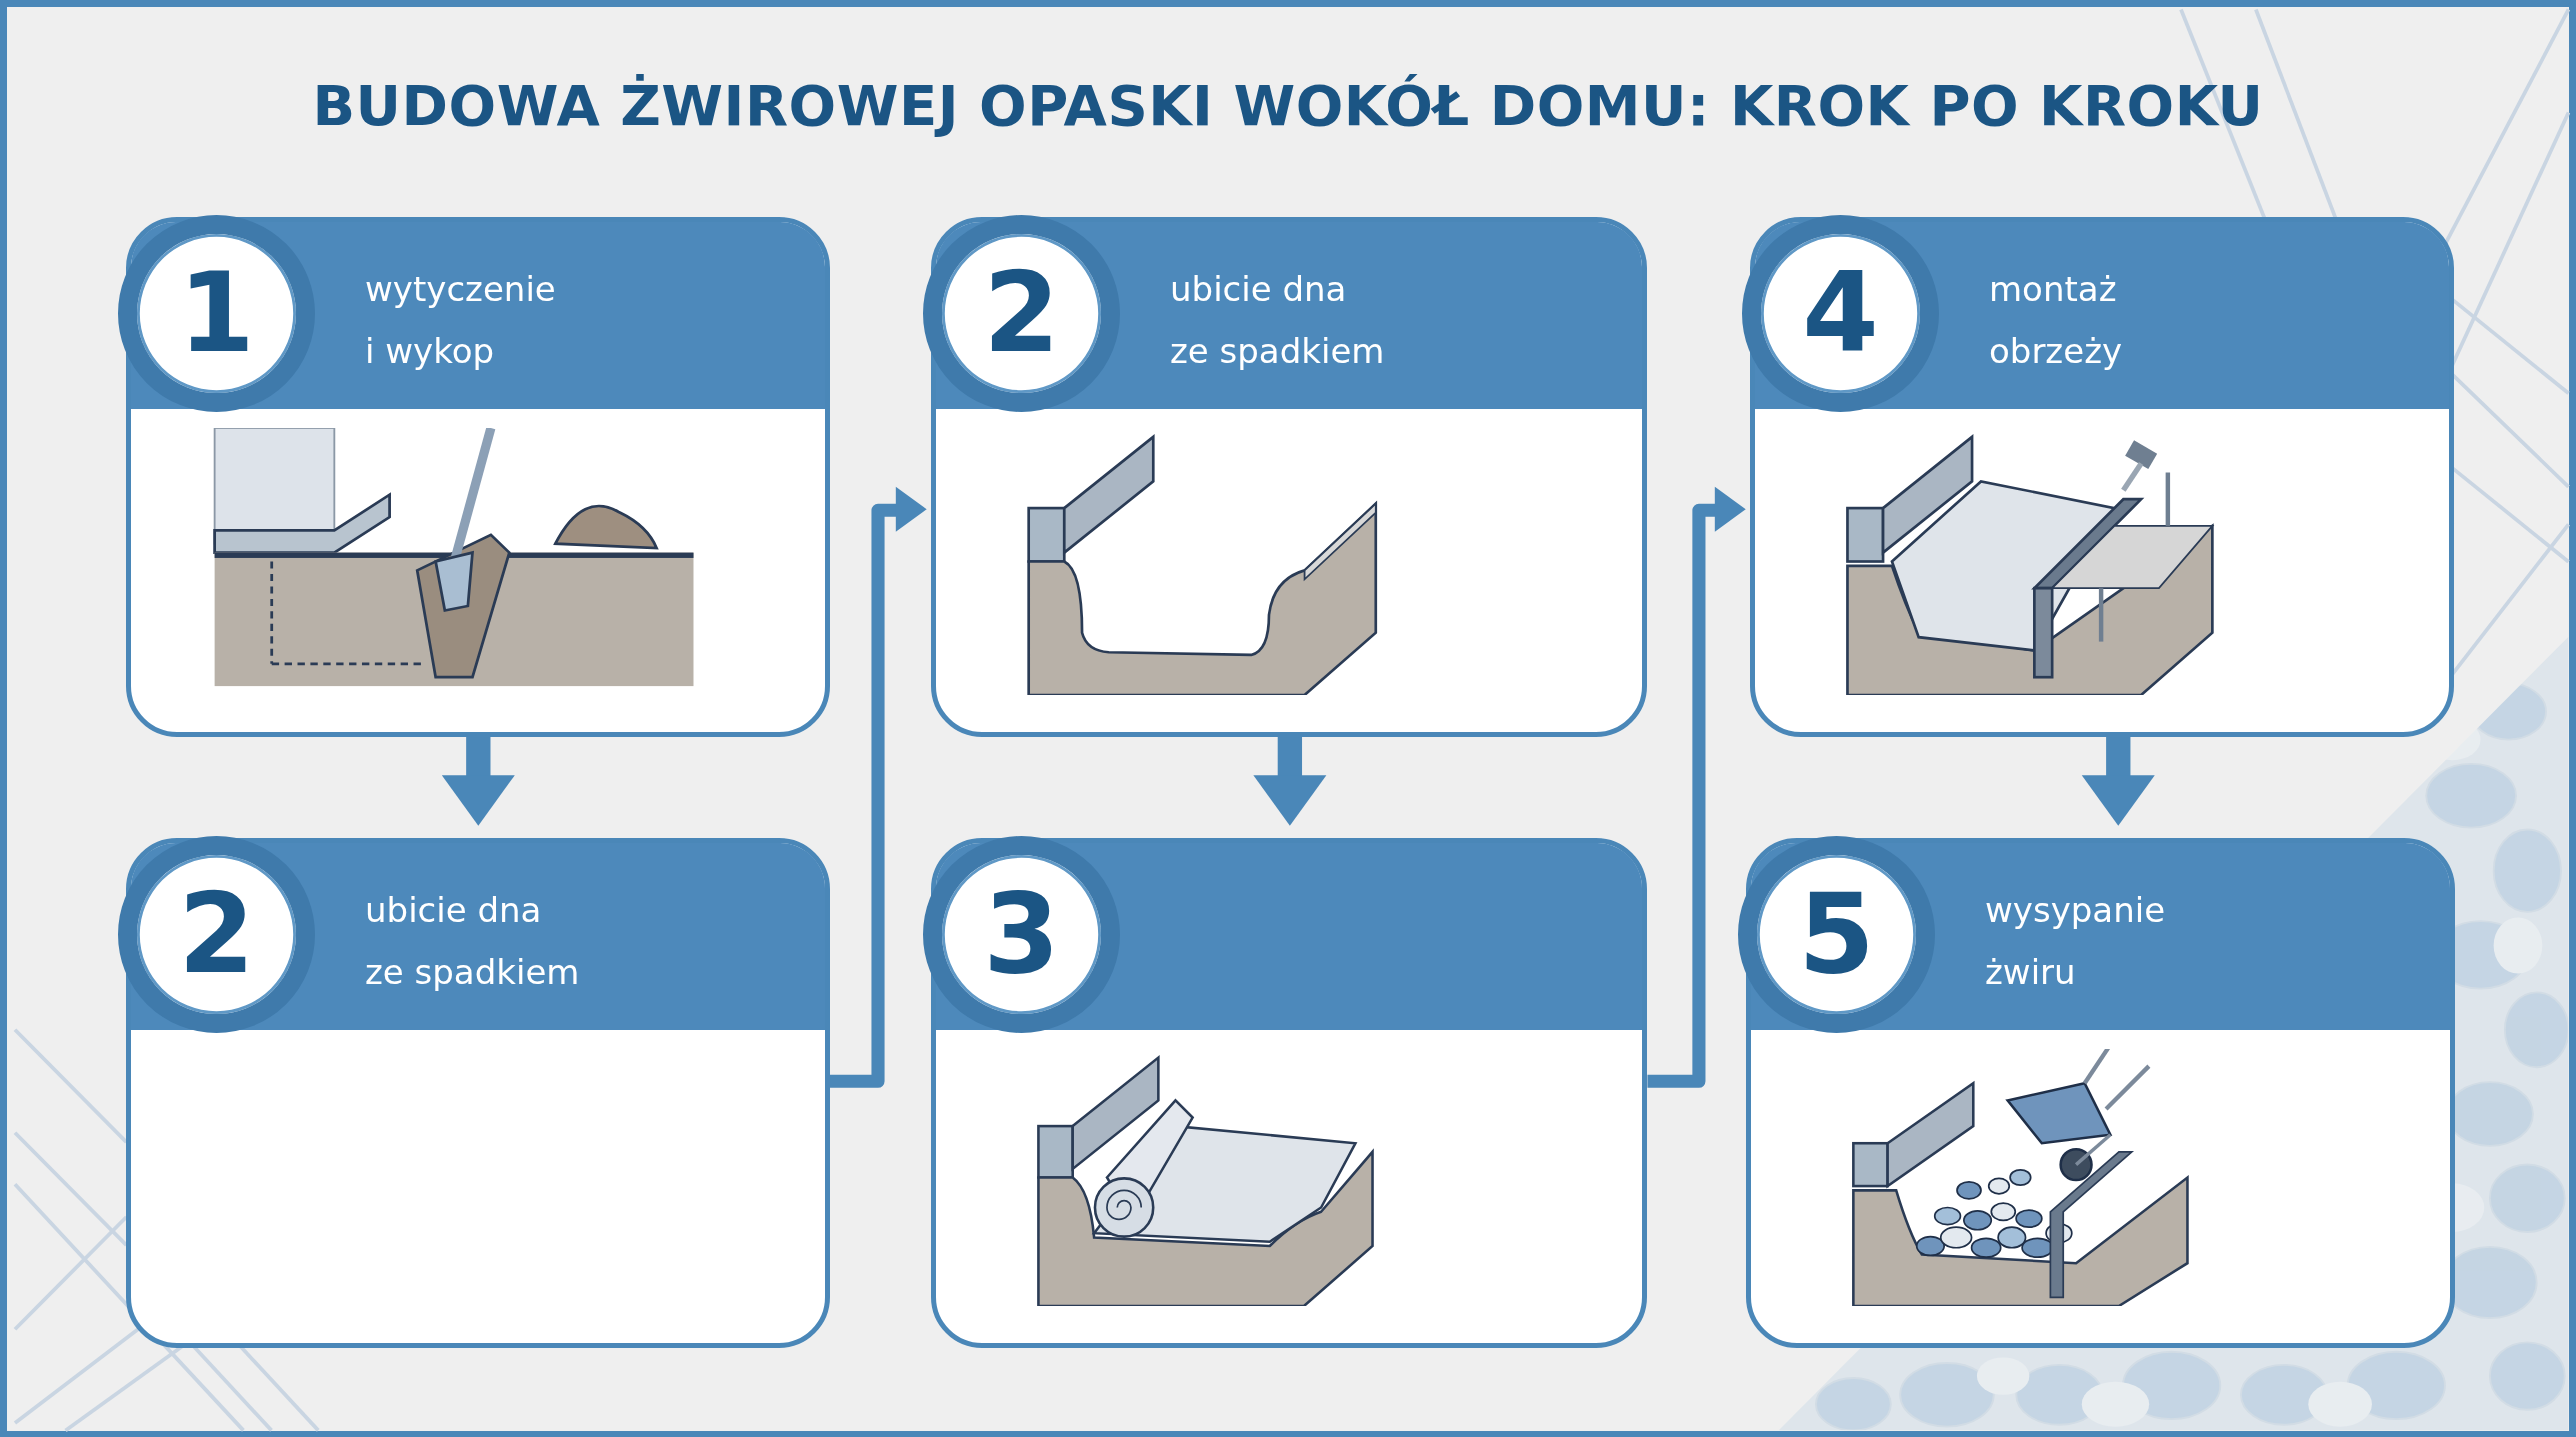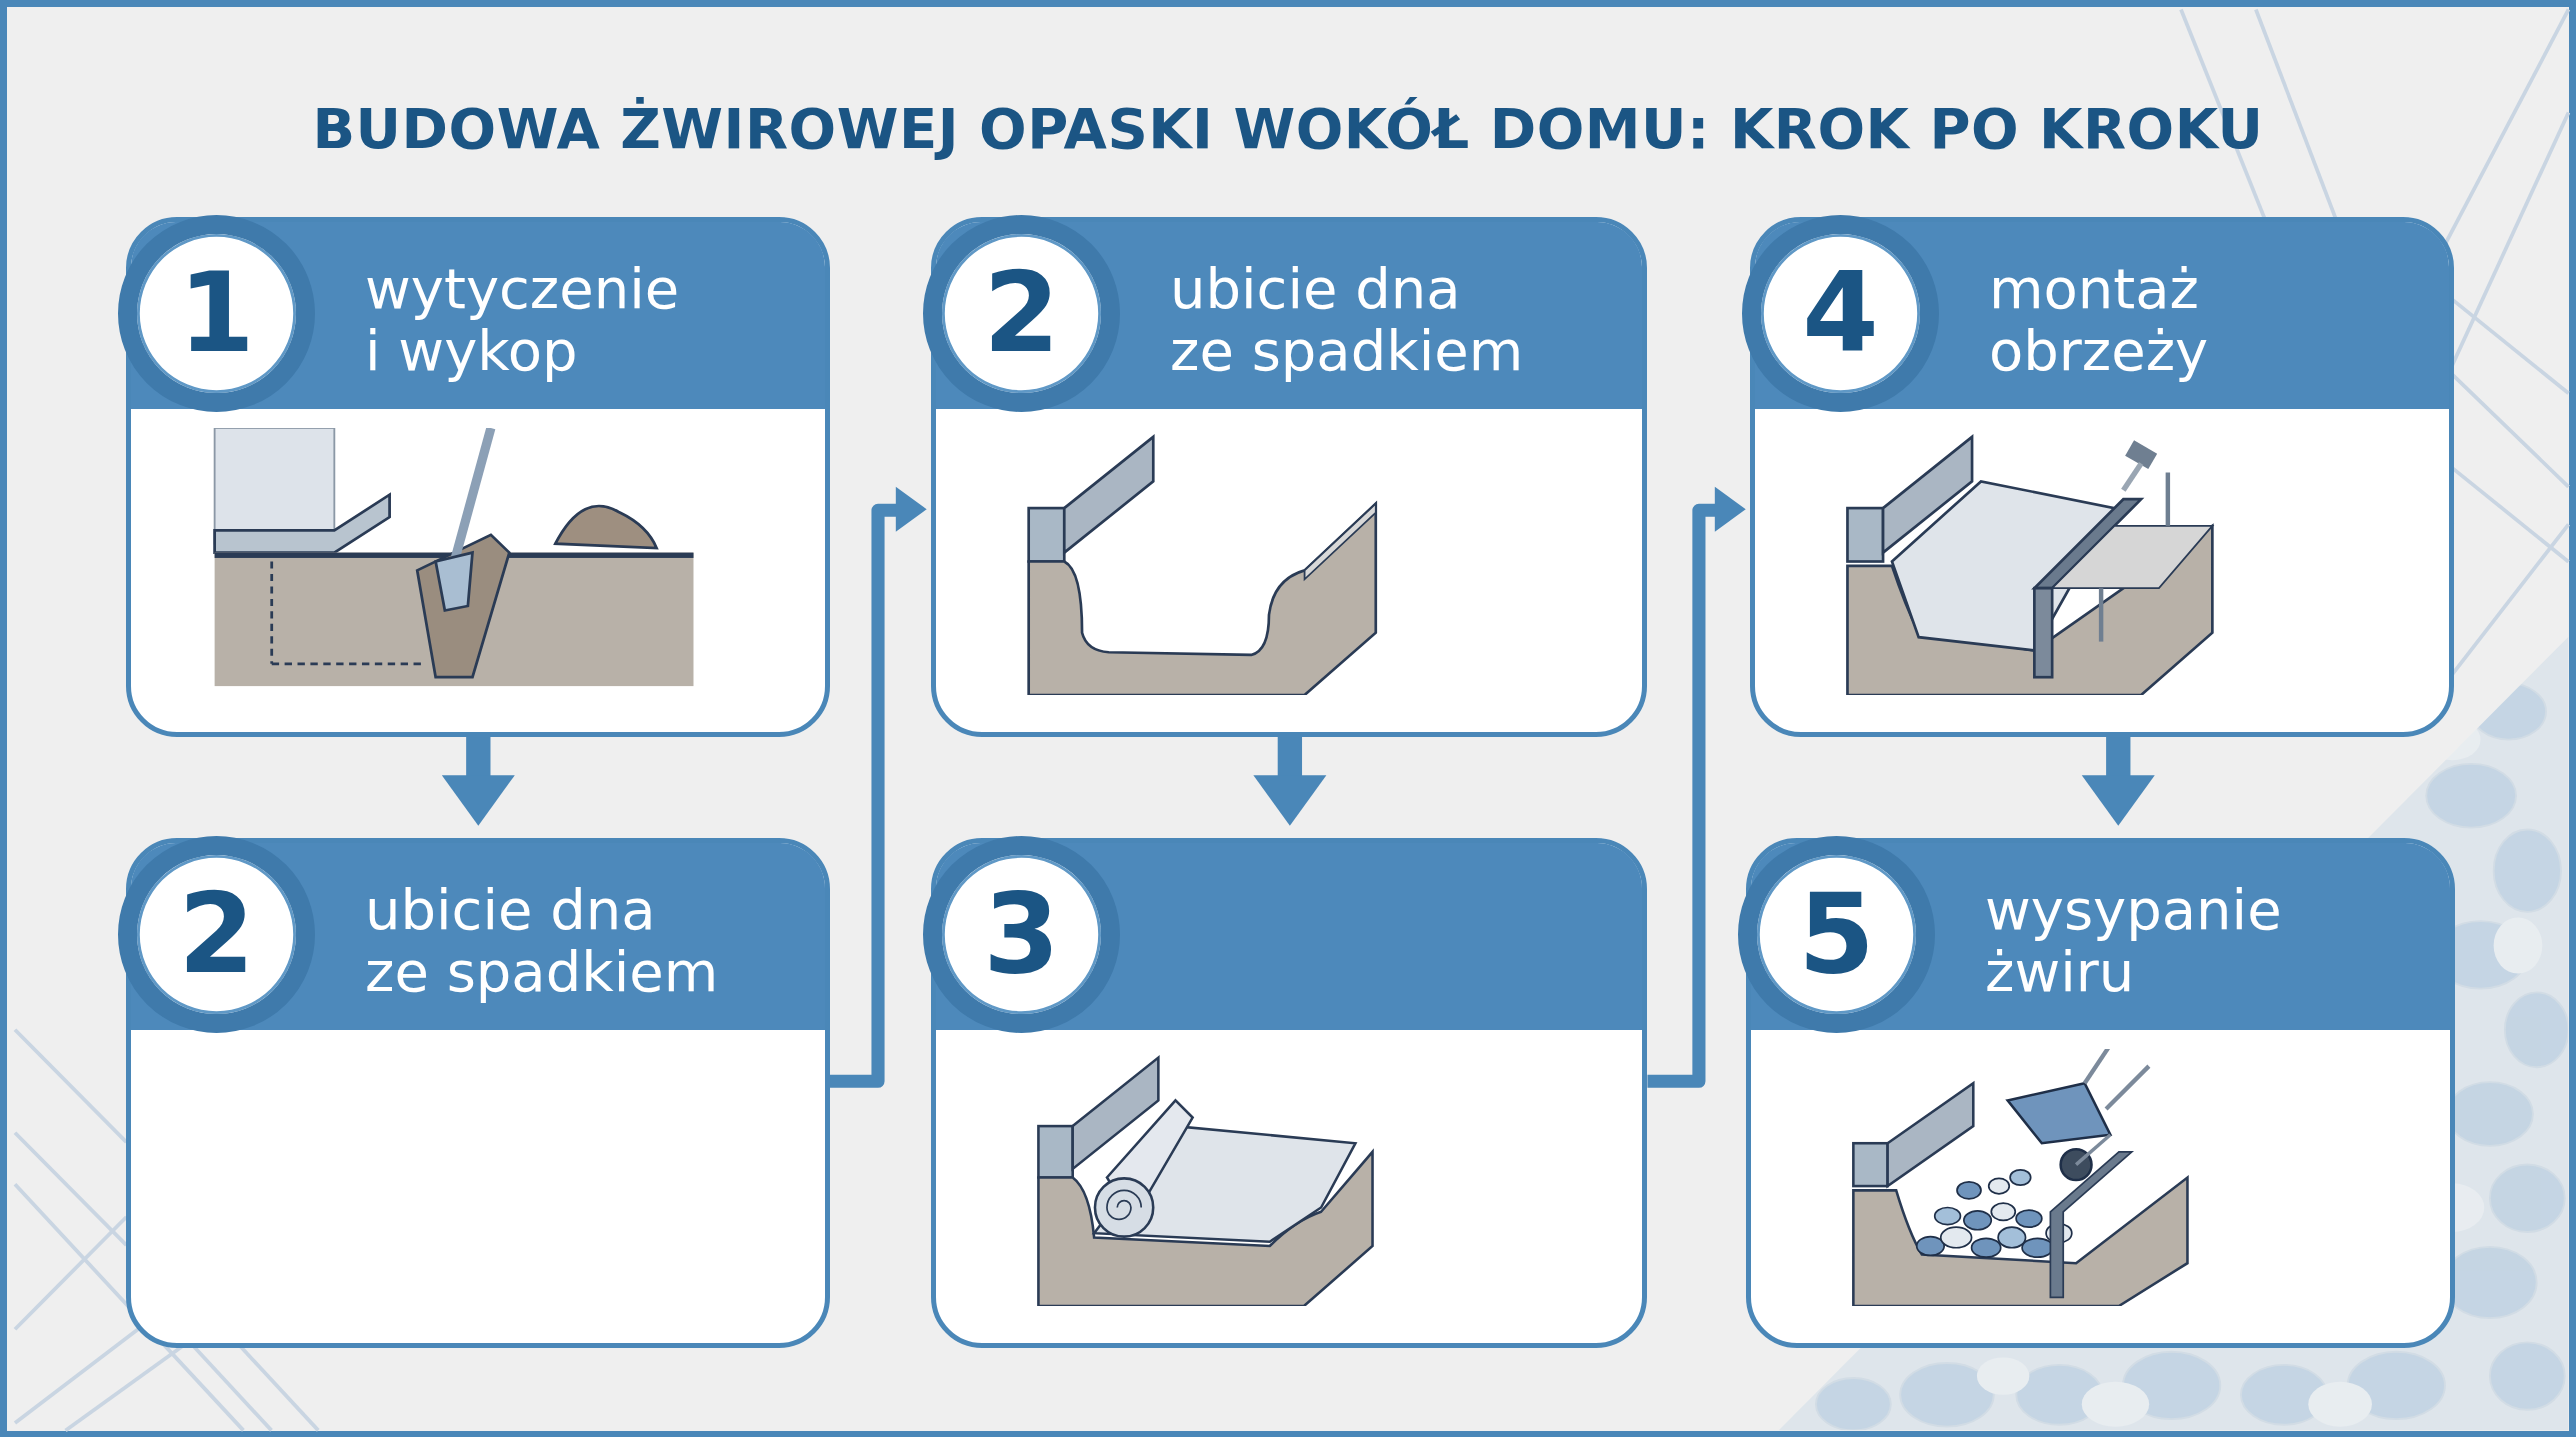--- a/index.html
+++ b/index.html
@@ -9,21 +9,21 @@
     font-family:"DejaVu Sans","Liberation Sans",sans-serif;
   }
   .frame {
     position:absolute; left:0; top:0; width:2576px; height:1438px;
     box-sizing:border-box; border:7.5px solid #4a87b8; background:#efefef;
   }
   .deco { position:absolute; left:0; top:0; width:2576px; height:1438px; pointer-events:none; }
   .title {
     position:absolute; left:0; right:0; top:73px; text-align:center;
     font-family:"DejaVu Sans",sans-serif; font-weight:bold; font-size:56px;
-    color:#1b5584; letter-spacing:0.5px;margin-top:23px;
+    color:#1b5584; letter-spacing:0.5px;
   }
   .card {
     position:absolute; box-sizing:border-box;
     border:5.6px solid #4a87b8; border-radius:51px; background:#fff; overflow:visible;
   }
   .card .head {
     position:absolute; left:0; right:0; top:0; height:187px;
     background:#4d89bb; border-radius:45px 45px 0 0;
   }
   .card .badge {
@@ -31,21 +31,21 @@
     border-radius:50%; background:#fff; box-sizing:border-box;
     border:19px solid #3f7aab;
     display:flex; align-items:center; justify-content:center;
     box-shadow: 0 0 0 2.8px #5f98c6 inset;
   }
   .card .badge span {
     font-family:"DejaVu Sans",sans-serif; font-weight:bold; font-size:110px; color:#1b5584; line-height:1;
   }
   .card .label {
     position:absolute; left:234px; top:36px; color:#fff;
-    font-family:"DejaVu Sans",sans-serif; font-size:56px; line-height:62px; white-space:pre-line;
+    font-family:"DejaVu Sans",sans-serif; font-size:34px; line-height:62px; white-space:pre-line;
   }
   .card .illus { position:absolute; left:56px; right:56px; top:206px; bottom:37px; }
   .card .illus svg { width:100%; height:100%; display:block; }
 </style>
 </head>
 <body>
 
 <div class="frame"></div>
 
 <svg class="deco" viewBox="0 0 2752 1536">

